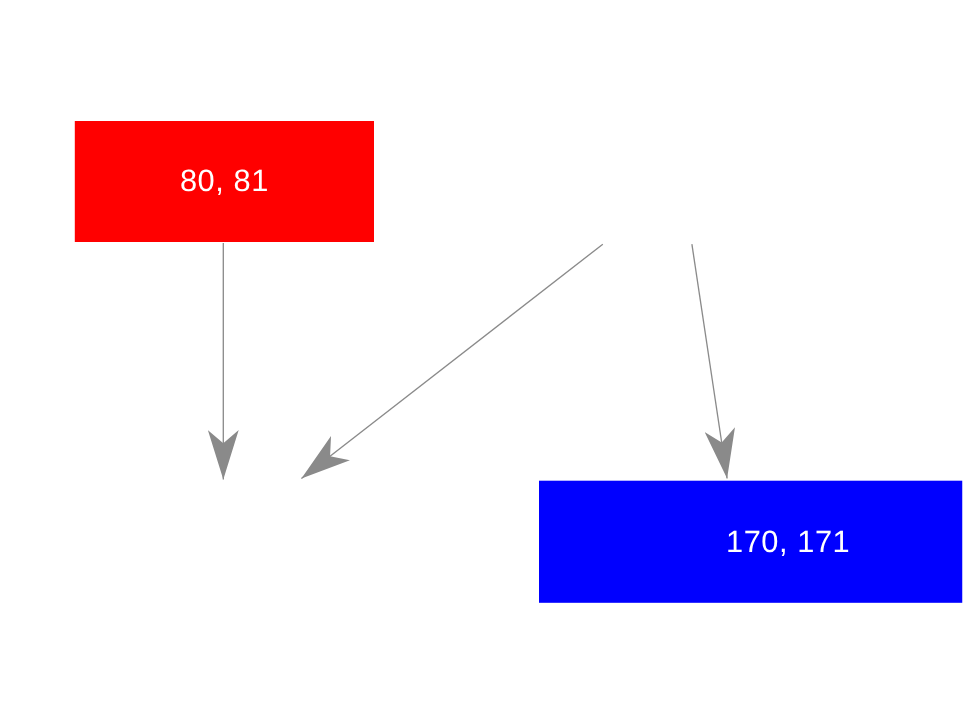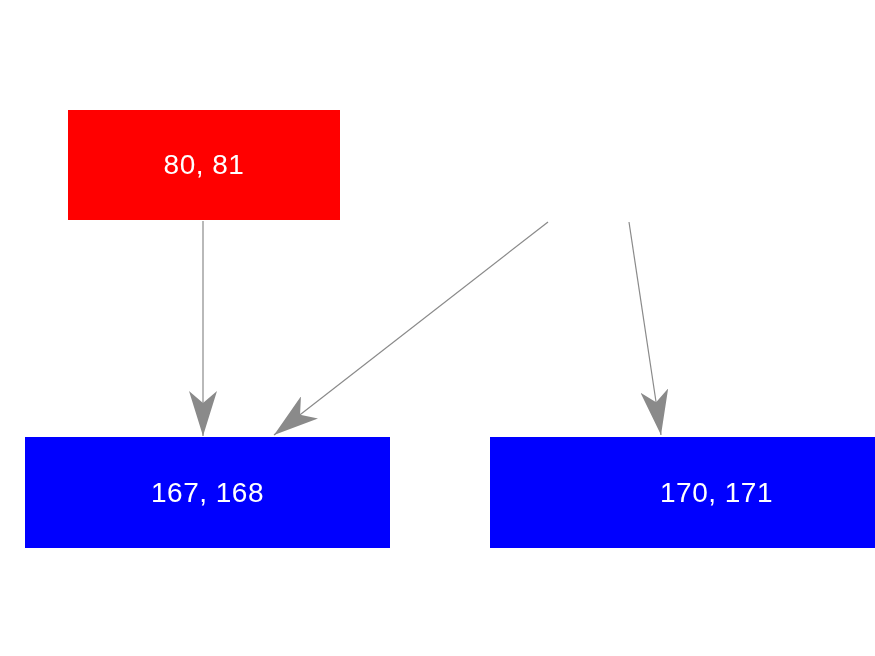--- a/index.html
+++ b/index.html
@@ -59,21 +59,18 @@
     <line class="edge-line" x1="548" y1="222" x2="274" y2="435" marker-end="url(#arrowhead)" style="stroke: rgb(138, 138, 138);"></line>
 
     <line class="edge-line" x1="629" y1="222" x2="661" y2="435" marker-end="url(#arrowhead)" style="stroke: rgb(138, 138, 138);"></line>
   </svg>
 
   <div class="node node-top-left" style="background-color: rgb(255, 0, 0);">
     <span style="color: rgb(255, 255, 255);">80, 81</span>
   </div>
 
 
-  <div class="node node-bottom-left" style="background-color: rgb(0, 0, 255);">
-    <span style="color: rgb(255, 255, 255);">167, 168</span>
-  </div>
 
   <div class="node node-bottom-right" style="background-color: rgb(0, 0, 255);">
     <span style="color: rgb(255, 255, 255);">170, 171</span>
   </div>
 
 </div>
 
 </body></html>

